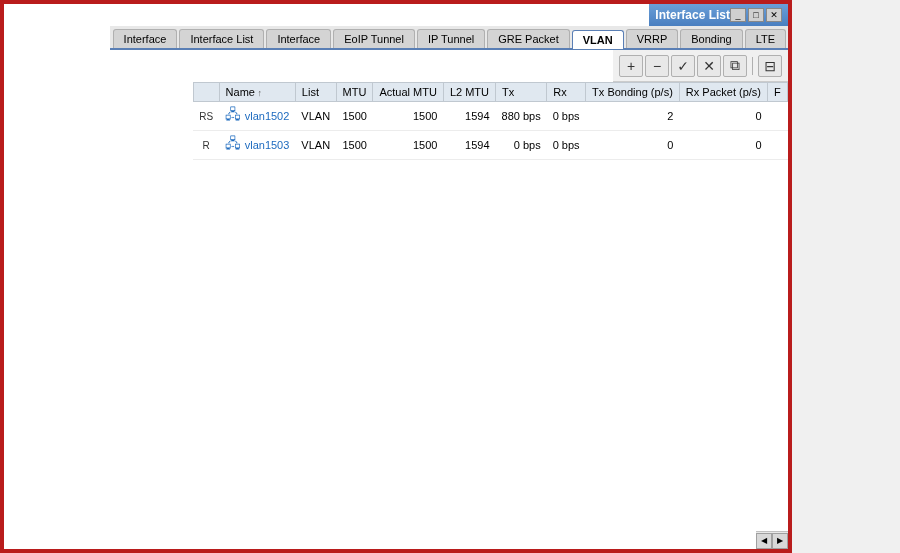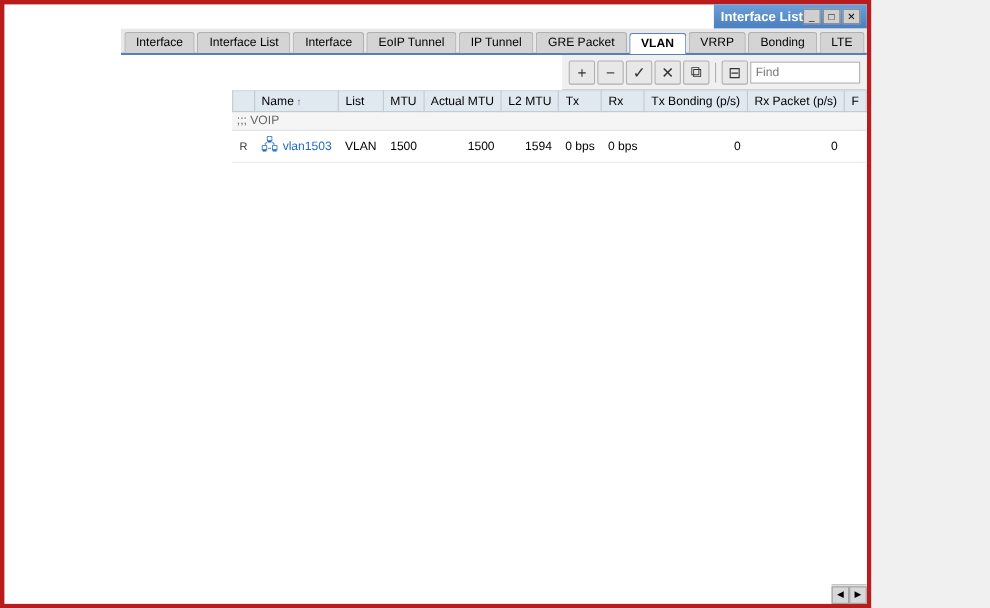--- a/index.html
+++ b/index.html
@@ -252,23 +252,20 @@
   </div>
 
   <div class="toolbar">
     <div class="toolbar-btn">+</div>
     <div class="toolbar-btn">−</div>
     <div class="toolbar-btn">✓</div>
     <div class="toolbar-btn">✕</div>
     <div class="toolbar-btn">⧉</div>
     <div class="toolbar-separator"></div>
     <div class="toolbar-btn">⊟</div>
-    <div class="search-box">
-      <input class="search-input" type="text" placeholder="Find" style="">
-    </div>
   </div>
 
   <div class="table-container">
     <table>
       <thead>
         <tr>
           <th style="width:20px;"></th>
           <th class="sortable">Name</th>
           <th>List</th>
           <th>MTU</th>
@@ -276,26 +273,41 @@
           <th>L2 MTU</th>
           <th>Tx</th>
           <th>Rx</th>
           <th>Tx Bonding (p/s)</th>
           <th>Rx Packet (p/s)</th>
           <th style="width:20px;">F</th>
         </tr>
       </thead>
       <tbody>
 
-
-        <tr class="group-row">
-          <td colspan="11">
-            <span>;;; VOIP</span>
+        <tr class="data-row">
+          <td style="font-size:10px;color:#333;text-align:center;">
+            <span>RS</span>
           </td>
+          <td>
+            <span class="name-col">
+              <span class="vlan-icon">🖧</span>
+              <span class="link-name">vlan1502</span>
+            </span>
+          </td>
+          <td>VLAN</td>
+          <td style="text-align:right;">1500</td>
+          <td style="text-align:right;">1500</td>
+          <td style="text-align:right;">1594</td>
+          <td style="text-align:right;">880 bps</td>
+          <td style="text-align:right;">0 bps</td>
+          <td style="text-align:right;">2</td>
+          <td style="text-align:right;">0</td>
+          <td></td>
         </tr>
+
         <tr class="data-row">
           <td style="font-size:10px;color:#333;text-align:center;">
             <span>R</span>
           </td>
           <td>
             <span class="name-col">
               <span class="vlan-icon">🖧</span>
               <span class="link-name">vlan1503</span>
             </span>
           </td>

